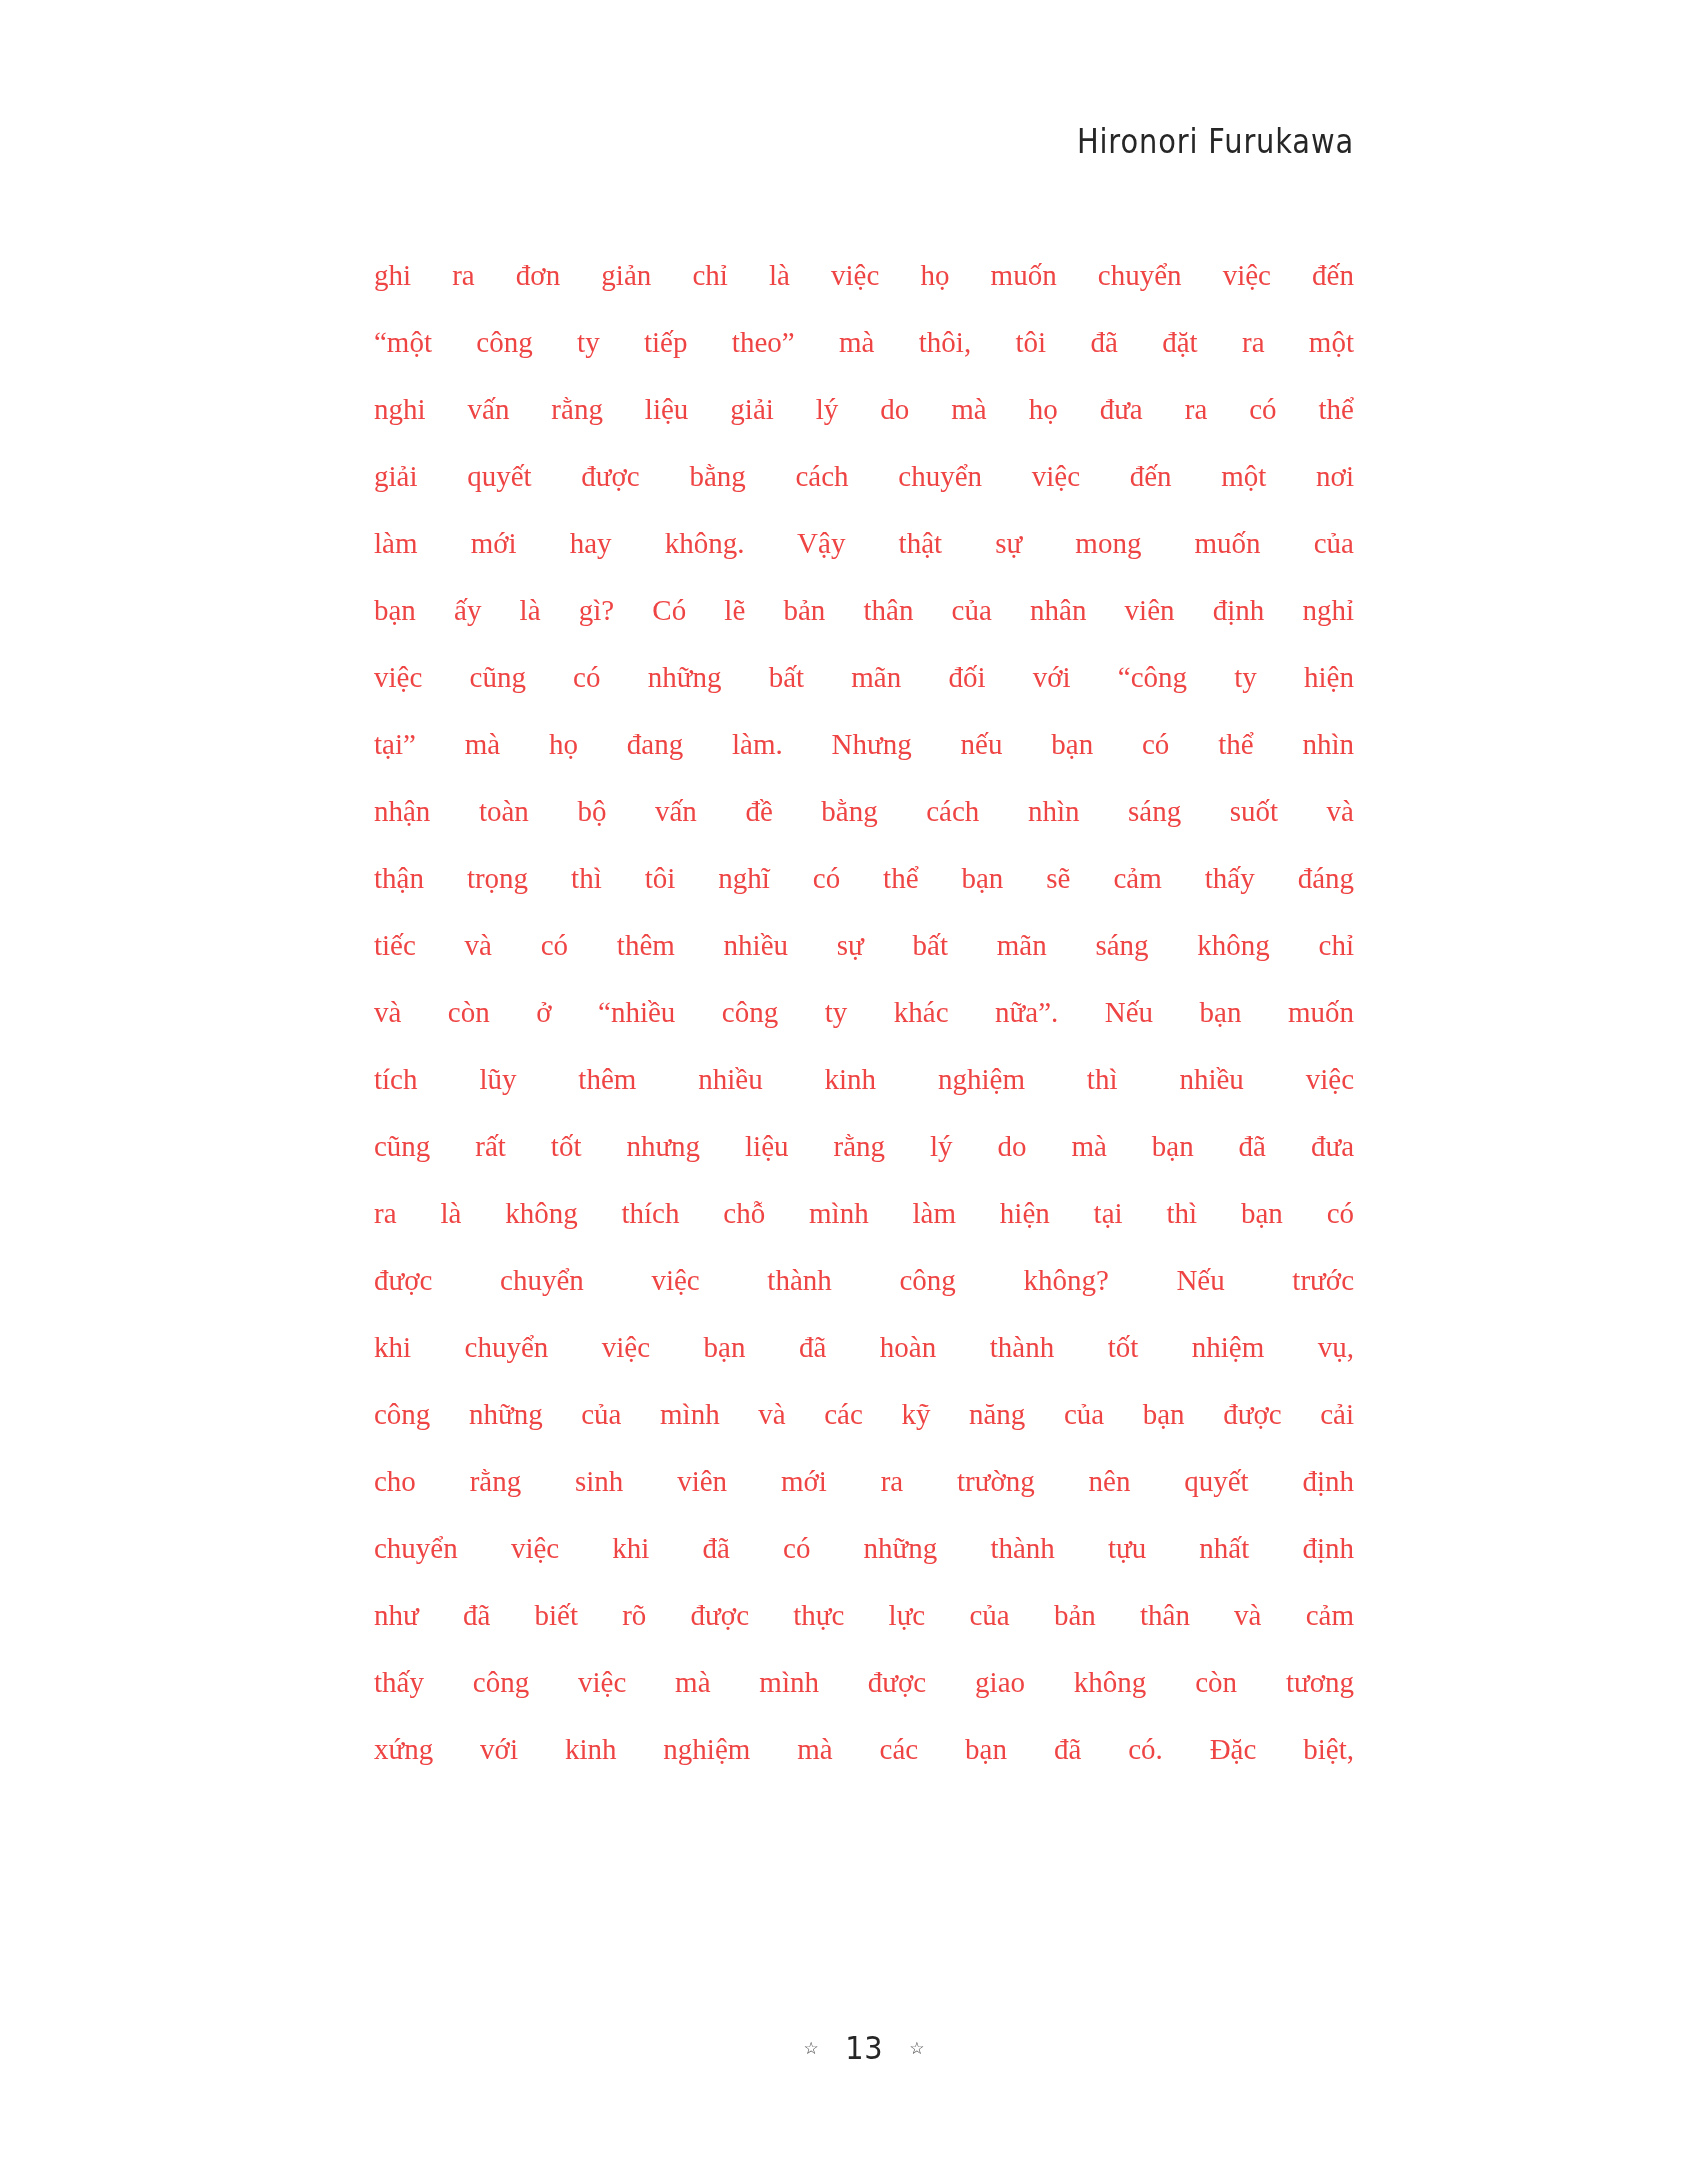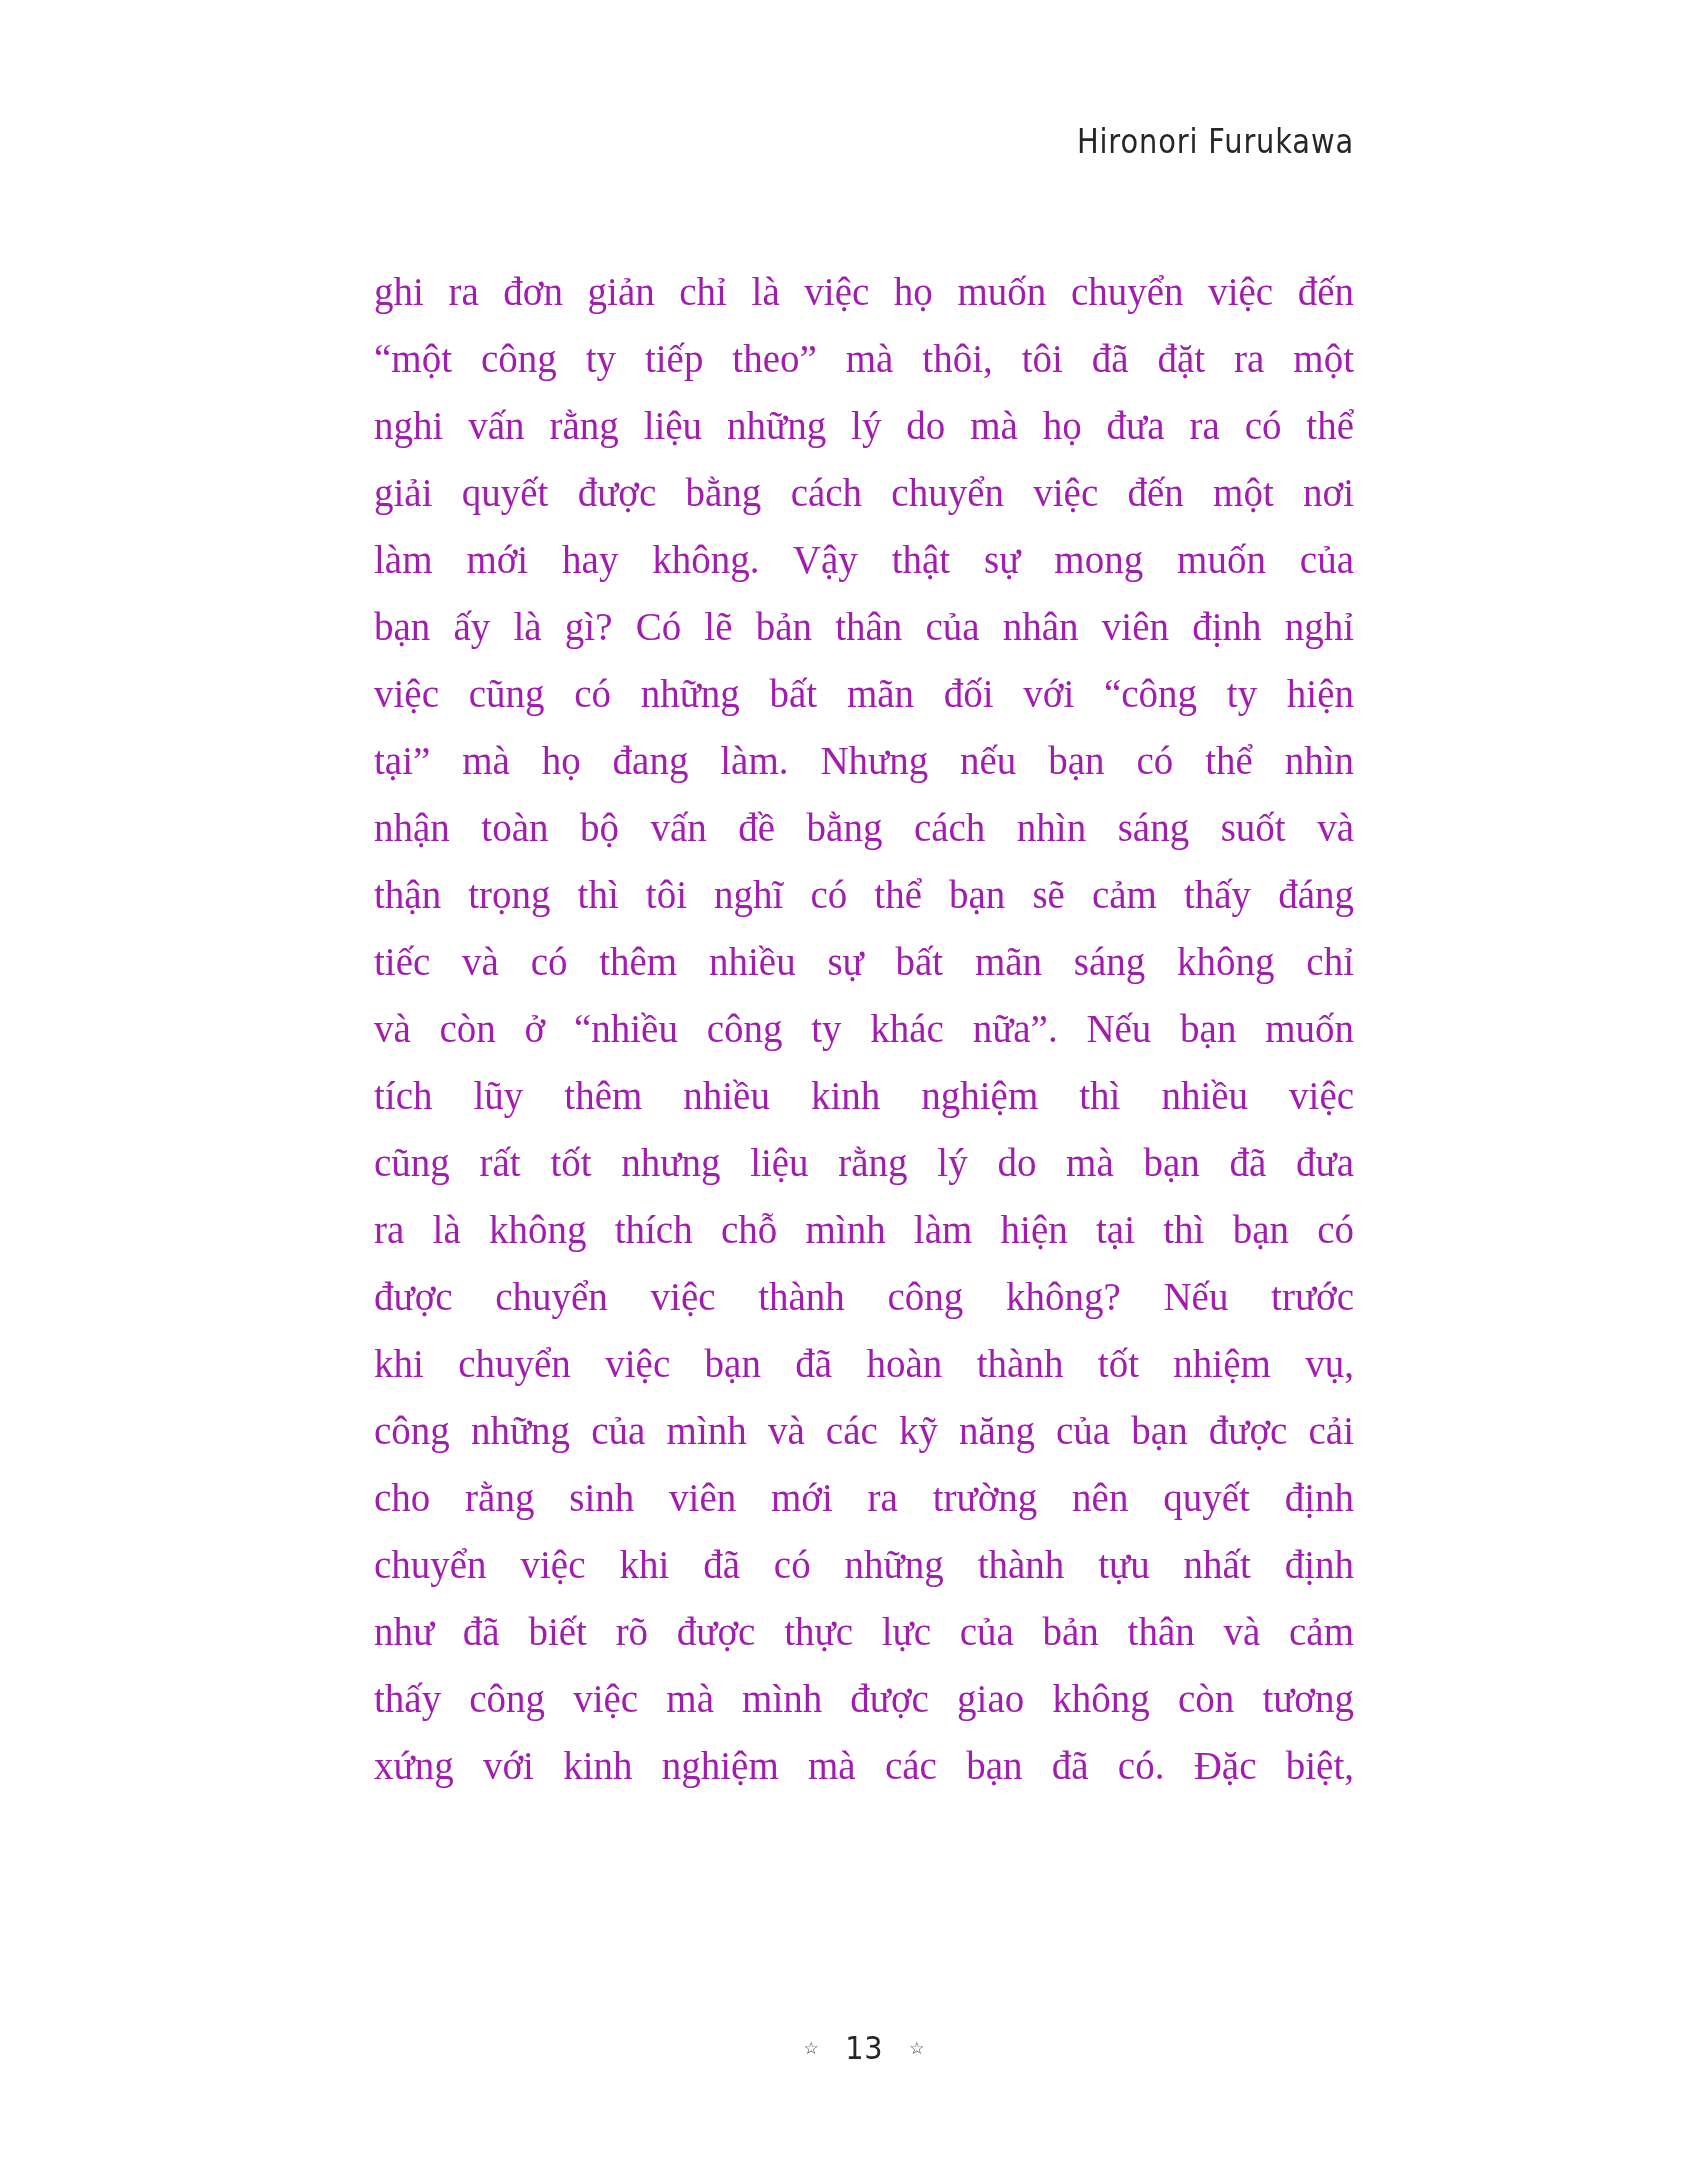--- a/index.html
+++ b/index.html
@@ -34,25 +34,25 @@
   }
   .running-header .author {
     display: inline-block;
     transform: scaleX(0.85);
     transform-origin: right center;
     white-space: nowrap;
   }
   .body-text {
     position: absolute;
     left: 347px;
-    top: 258px;
+    top: 242px;
     width: 980px;
-    font-size: 39px;
+    font-size: 29px;
     line-height: 67px;
-    color: #a21caf;
+    color: #ef4444;
   }
   .body-text .line {
     height: 67px;
     text-align: justify;
     text-align-last: justify;
     word-spacing: 1px;
   }
   .page-footer {
     position: absolute;
     left: 347px;
@@ -85,21 +85,21 @@
 
 <div class="page">
 
   <header class="running-header">
     <span class="author">Hironori Furukawa</span>
   </header>
 
   <main class="body-text">
     <div class="line">ghi ra đơn giản chỉ là việc họ muốn chuyển việc đến</div>
     <div class="line">“một công ty tiếp theo” mà thôi, tôi đã đặt ra một</div>
-    <div class="line">nghi vấn rằng liệu những lý do mà họ đưa ra có thể</div>
+    <div class="line">nghi vấn rằng liệu giải lý do mà họ đưa ra có thể</div>
     <div class="line">giải quyết được bằng cách chuyển việc đến một nơi</div>
     <div class="line">làm mới hay không. Vậy thật sự mong muốn của</div>
     <div class="line">bạn ấy là gì? Có lẽ bản thân của nhân viên định nghỉ</div>
     <div class="line">việc cũng có những bất mãn đối với “công ty hiện</div>
     <div class="line">tại” mà họ đang làm. Nhưng nếu bạn có thể nhìn</div>
     <div class="line">nhận toàn bộ vấn đề bằng cách nhìn sáng suốt và</div>
     <div class="line">thận trọng thì tôi nghĩ có thể bạn sẽ cảm thấy đáng</div>
     <div class="line">tiếc và có thêm nhiều sự bất mãn sáng không chỉ</div>
     <div class="line">và còn ở “nhiều công ty khác nữa”. Nếu bạn muốn</div>
     <div class="line">tích lũy thêm nhiều kinh nghiệm thì nhiều việc</div>

